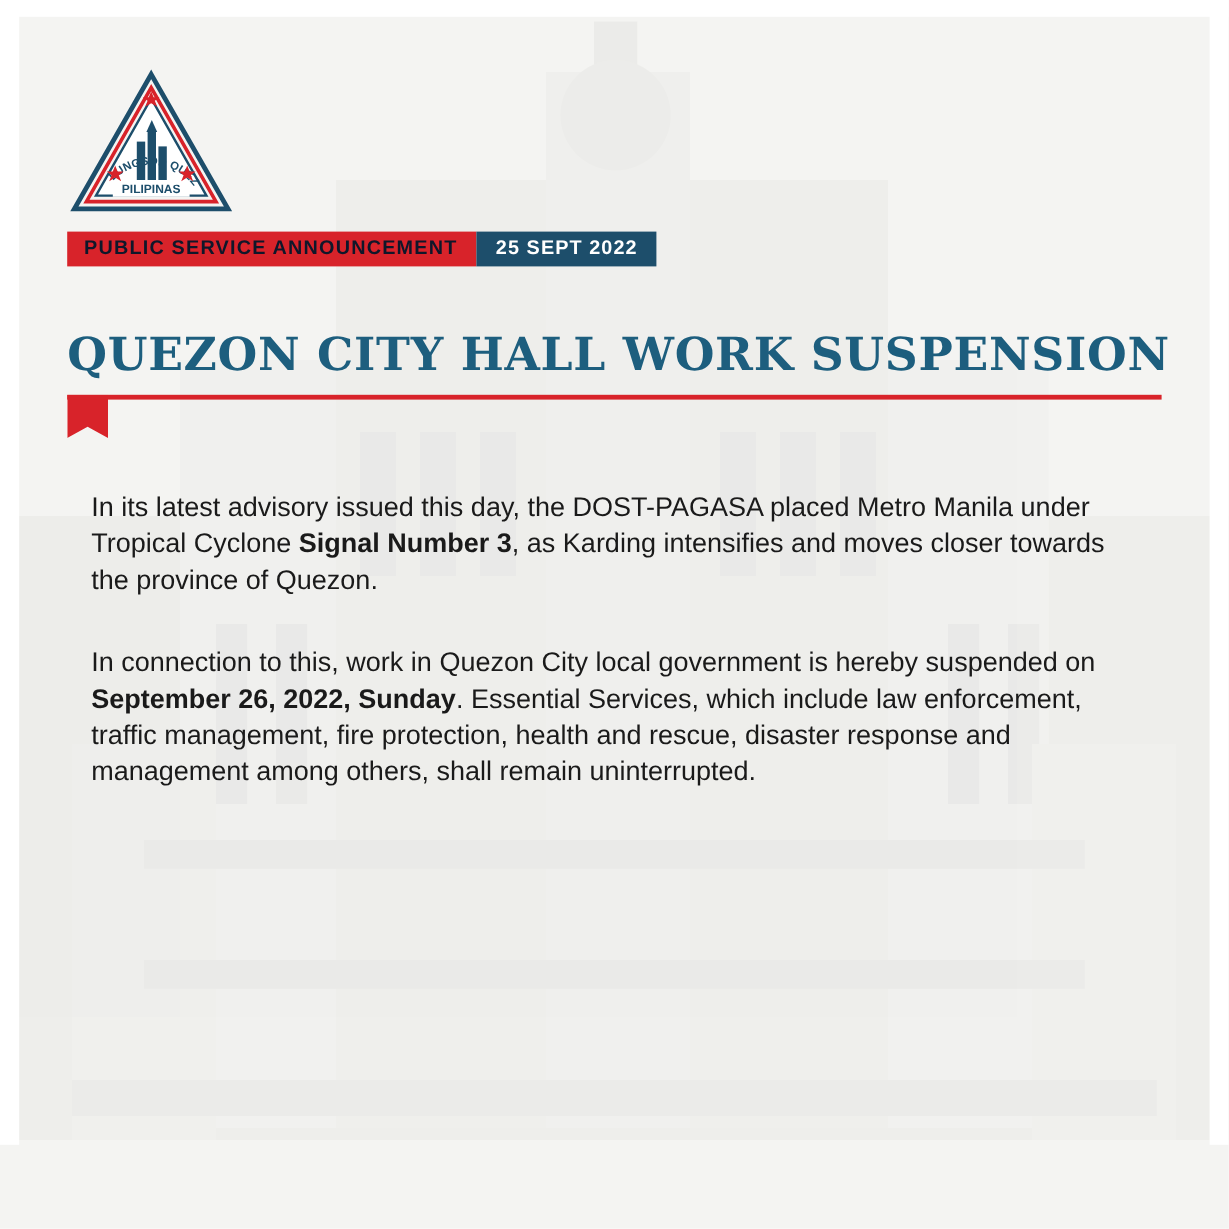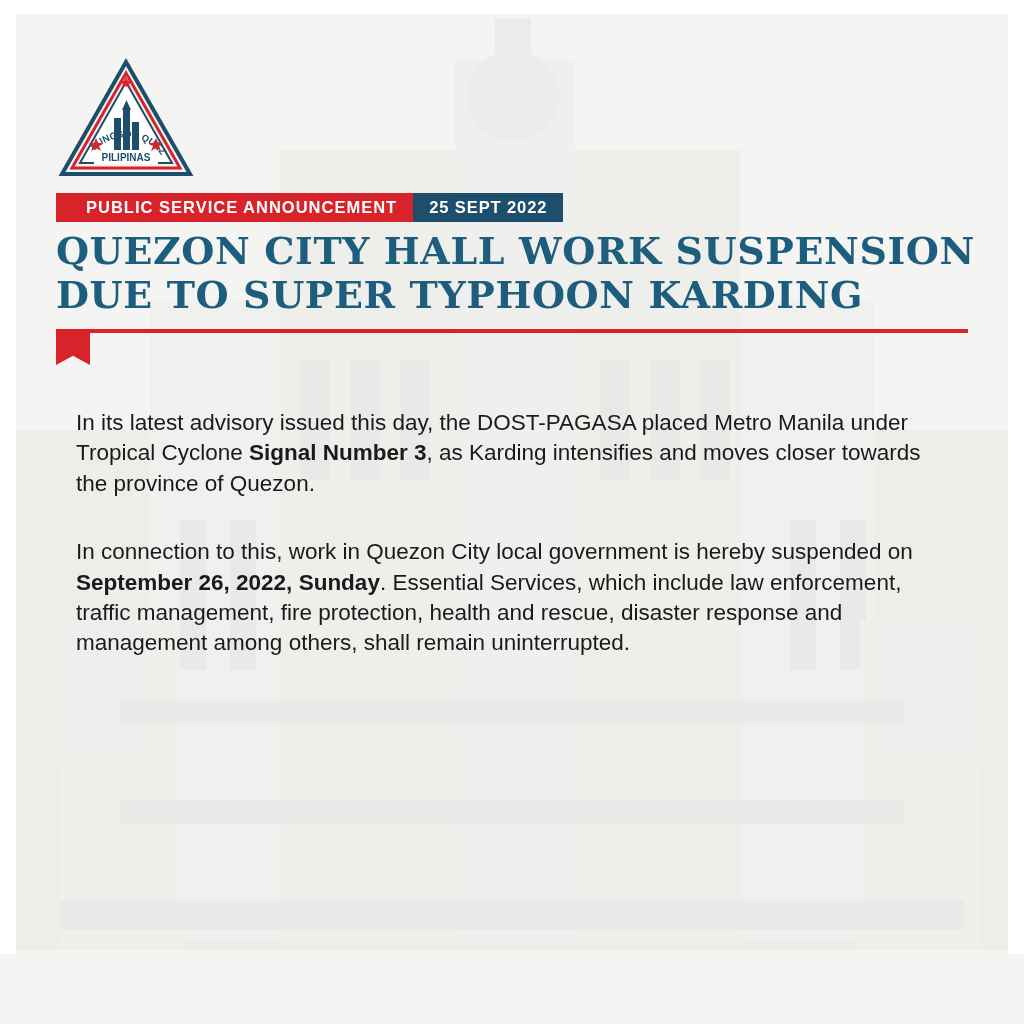--- a/index.html
+++ b/index.html
@@ -50,25 +50,25 @@
   .tag-row {
     position: absolute;
     left: 56px;
     top: 193px;
     display: flex;
     align-items: stretch;
     height: 29px;
   }
   .tag-psa {
     background: #d8232a;
-    color: #ffffff;
+    color: #0f172a;
     font-size: 16.5px;
     font-weight: bold;
     letter-spacing: 1.0px;
-    padding: 0 16px 0 30px;
+    padding: 0 16px 0 14px;
     display: flex;
     align-items: center;
     line-height: 1;
   }
   .tag-date {
     background: #1d4e6b;
     color: #ffffff;
     font-size: 16.5px;
     font-weight: bold;
     letter-spacing: 0.9px;
@@ -85,21 +85,21 @@
     top: 229px;
     width: 900px;
     color: #1d5e7e;
     font-family: "DejaVu Serif", serif;
     font-weight: bold;
     font-size: 38px;
     line-height: 1.17;
     letter-spacing: 0.6px;
     text-transform: uppercase;
   }
-  .headline div { white-space: nowrap; }
+  .headline div { white-space: nowrap; margin-top: 44px; }
 
   
   .divider {
     position: absolute;
     left: 56px;
     top: 329px;
     width: 912px;
     height: 4px;
     background: #d8232a;
   }
@@ -214,21 +214,20 @@
       </svg>
     </div>
 
     <div class="tag-row">
       <span class="tag-psa">PUBLIC SERVICE ANNOUNCEMENT</span>
       <span class="tag-date">25 SEPT 2022</span>
     </div>
 
     <div class="headline">
       <div>QUEZON CITY HALL WORK SUSPENSION</div>
-      <div>DUE TO SUPER TYPHOON KARDING</div>
     </div>
 
     <div class="divider"></div>
     <div class="flag-tab"></div>
 
     <div class="body-text">
       <p><span>In its latest advisory issued this day, the DOST-PAGASA placed Metro Manila under Tropical Cyclone </span><b>Signal Number 3</b><span>, as Karding intensifies and moves closer towards the province of Quezon.</span></p>
       <p><span>In connection to this, work in Quezon City local government is hereby suspended on </span><b>September 26, 2022, Sunday</b><span>. Essential Services, which include law enforcement, traffic management, fire protection, health and rescue, disaster response and management among others, shall remain uninterrupted.</span></p>
     </div>
 

